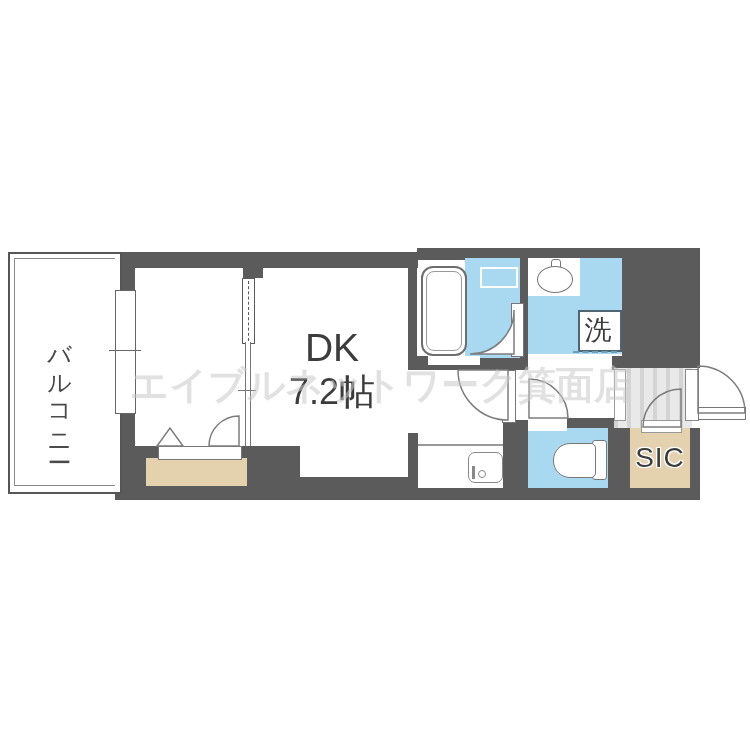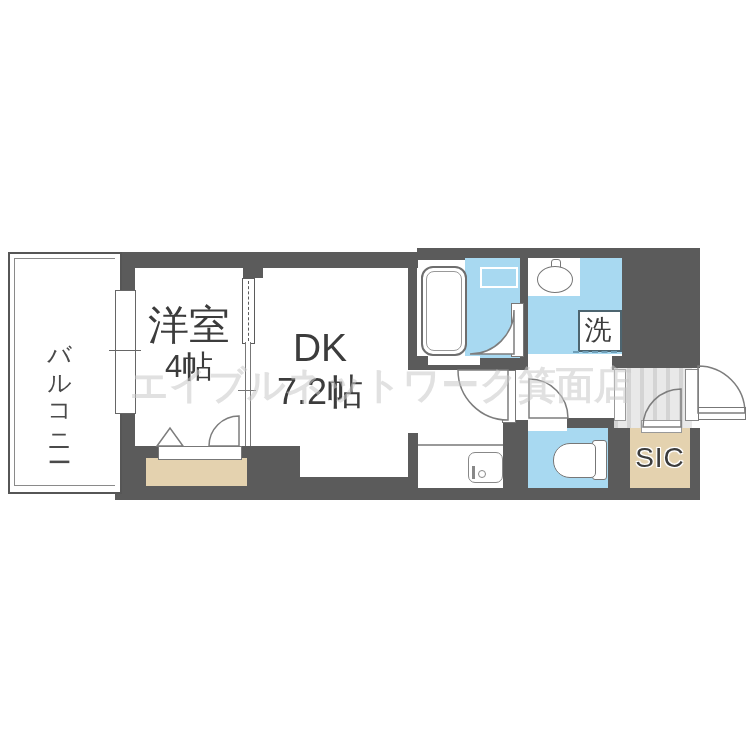--- a/index.html
+++ b/index.html
@@ -95,26 +95,22 @@
     <path d="M508,370 L458,370 A50,50 0 0 0 508,420 Z" fill="#ffffff" stroke="#7d7d7d" stroke-width="1.5"></path>
     <path d="M239,446 L209,446 A30,30 0 0 1 239,416 Z" fill="#ffffff" stroke="#7d7d7d" stroke-width="1.5"></path>
     <path d="M157,446 L170,428 L183,446 Z" fill="#ffffff" stroke="#7d7d7d" stroke-width="1.5"></path>
     <path d="M529,418 L529,379 A39,39 0 0 1 568,418 Z" fill="#ffffff" stroke="#7d7d7d" stroke-width="1.5"></path>
     <path d="M681,427 L643,427 A38,38 0 0 1 681,389 Z" fill="none" stroke="#7d7d7d" stroke-width="1.5"></path>
     <path d="M698,413 L698,366 A47,47 0 0 1 745,413 Z" fill="none" stroke="#7d7d7d" stroke-width="1.5"></path>
   </svg>
 
   <div class="lab vtext" style="left:46px;top:300px;height:180px;font-size:24px;color:#4a4a4a;">バルコニー</div>
 
-  <div class="lab" style="left:133px;top:302px;width:112px;">
-    <div style="font-size:41px;">洋室</div>
-    <div style="font-size:31px;">4帖</div>
-  </div>
 
-  <div class="lab" style="left:246px;top:326px;width:148px;">
+  <div class="lab" style="left:258px;top:326px;width:148px;">
     <div style="font-size:39px;">DK</div>
     <div style="font-size:36px;">7.2帖</div>
   </div>
 
   <div class="lab" style="left:578px;top:315px;width:40px;font-size:27px;">洗</div>
 
 
   <div class="lab halo" style="left:630px;top:442px;width:60px;font-size:28px;letter-spacing:1px;">SIC</div>
 
   <div class="watermark" style="left:130px;top:366px;">エイブルネットワーク箕面店</div>

